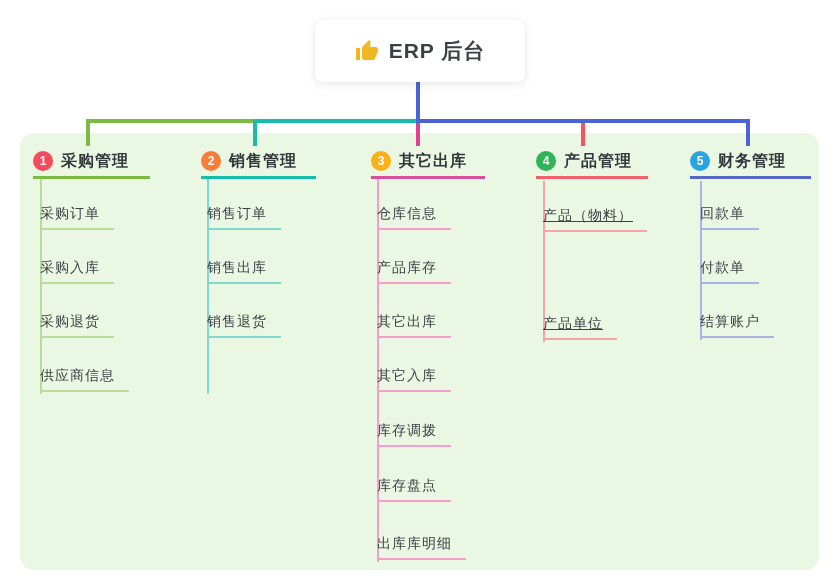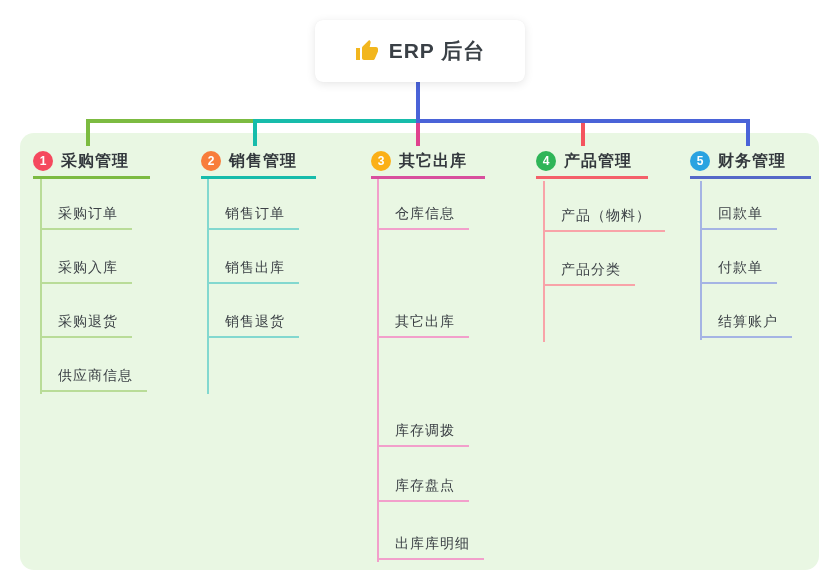--- a/index.html
+++ b/index.html
@@ -48,26 +48,26 @@
   
   .vline { position:absolute; width:2px; }
   .v1 { left:40px;  top:179px; height:215px; background:#b9dc98; }
   .v2 { left:207px; top:179px; height:215px; background:#82d8cf; }
   .v3 { left:377px; top:179px; height:383px; background:#f29fcb; }
   .v4 { left:543px; top:181px; height:161px; background:#f8a3a8; }
   .v5 { left:700px; top:181px; height:159px; background:#a5b4e4; }
 
   
   .child { position:absolute; height:30px; display:flex; align-items:center;
-           padding-left:18px; padding-right:14px; font-size:14px; color:#3c4146;
+           padding-right:14px; font-size:14px; color:#3c4146;
            letter-spacing:1px; white-space:nowrap; }
   .c1 { left:40px;  border-bottom:2px solid #b9dc98; }
   .c2 { left:207px; border-bottom:2px solid #82d8cf;text-align:right; }
   .c3 { left:377px; border-bottom:2px solid #f29fcb; }
-  .c4 { left:543px; border-bottom:2px solid #f8a3a8; }
+  .c4 { left:543px; border-bottom:2px solid #f8a3a8;text-decoration:underline; }
   .c5 { left:700px; border-bottom:2px solid #a5b4e4; }
 </style>
 </head>
 <body>
 
 <div class="canvas">
 
   <div class="panel"></div>
 
   <div class="conn bus-green"></div>
@@ -107,32 +107,34 @@
   <div class="child c2" style="top:200px">销售订单</div>
   <div class="child c2" style="top:254px">销售出库</div>
   <div class="child c2" style="top:308px">销售退货</div>
 
   <div class="branch-header bh3">
     <span class="badge bg3">3</span>
     <span>其它出库</span>
   </div>
   <div class="vline v3"></div>
   <div class="child c3" style="top:200px">仓库信息</div>
+  <div class="child c3" style="top:254px">产品库存</div>
   <div class="child c3" style="top:308px">其它出库</div>
+  <div class="child c3" style="top:362px">其它入库</div>
   <div class="child c3" style="top:472px">库存盘点</div>
   <div class="child c3" style="top:417px">库存调拨</div>
   <div class="child c3" style="top:530px">出库库明细</div>
 
   <div class="branch-header bh4">
     <span class="badge bg4">4</span>
     <span>产品管理</span>
   </div>
   <div class="vline v4"></div>
   <div class="child c4" style="top:202px">产品（物料）</div>
-  <div class="child c4" style="top:256px">产品分类</div>
+  <div class="child c4" style="top:310px">产品单位</div>
 
   <div class="branch-header bh5">
     <span class="badge bg5">5</span>
     <span>财务管理</span>
   </div>
   <div class="vline v5"></div>
   <div class="child c5" style="top:200px">回款单</div>
   <div class="child c5" style="top:254px">付款单</div>
   <div class="child c5" style="top:308px">结算账户</div>
 

